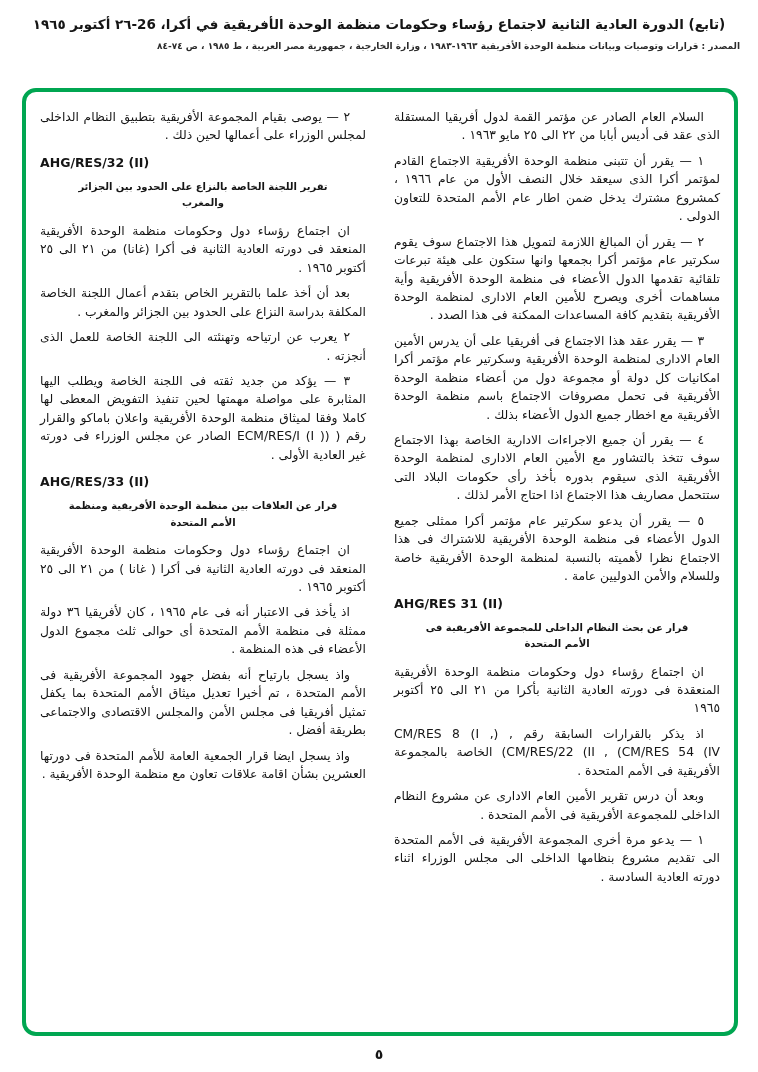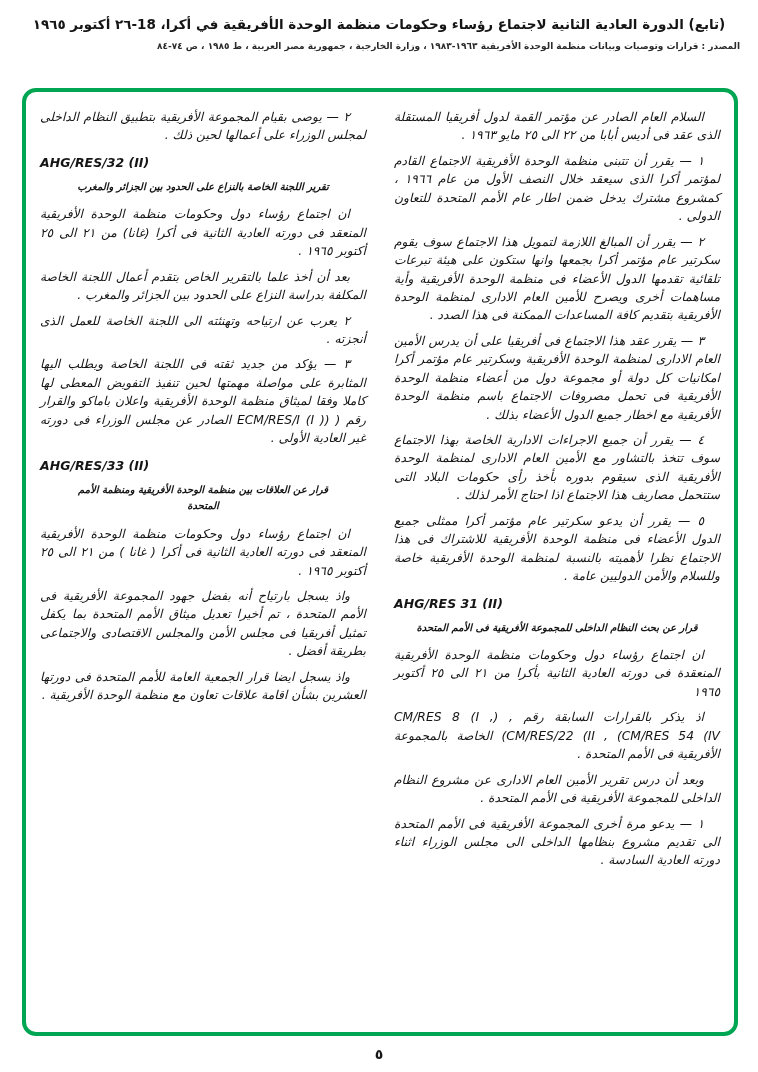--- a/index.html
+++ b/index.html
@@ -21,21 +21,21 @@
     margin-top: 7px; color: #2a2a2a;
   }
   .bordered-box {
     position: absolute; left: 22px; right: 20px; top: 88px; height: 948px;
     border: 4px solid #00A651; border-radius: 14px;
     background: #ffffff;
     padding: 16px 14px 10px 14px;
     overflow: hidden;
   }
   .columns { display: flex; direction: rtl; gap: 28px; height: 100%; }
-  .col { flex: 1 1 0; direction: rtl; font-style: italic; }
+  .col { flex: 1 1 0; direction: rtl; }
   .para {
     font-size: 12.3px; line-height: 1.5;
     text-align: justify; text-indent: 1.3em;
     margin-bottom: 7px;
   }
   .res-code {
     direction: ltr; text-align: left;
     font-size: 12.5px; font-weight: bold;
     margin: 10px 0 9px 0;
   }
@@ -45,21 +45,21 @@
   }
   .page-number {
     position: absolute; bottom: 10px; left: 0; right: 0;
     text-align: center; font-size: 14px; font-weight: bold;
   }
 </style>
 </head>
 <body>
 
 <header class="doc-header">
-  <div class="doc-title">(تابع) الدورة العادية الثانية لاجتماع رؤساء وحكومات منظمة الوحدة الأفريقية في أكرا، 18-٢٦ أكتوبر ١٩٦٥</div>
+  <div class="doc-title">(تابع) الدورة العادية الثانية لاجتماع رؤساء وحكومات منظمة الوحدة الأفريقية في أكرا، 26-٢٦ أكتوبر ١٩٦٥</div>
   <div class="doc-source">المصدر : قرارات وتوصيات وبيانات منظمة الوحدة الأفريقية ١٩٦٣-١٩٨٣ ، وزارة الخارجية ، جمهورية مصر العربية ، ط ١٩٨٥ ، ص ٧٤-٨٤</div>
 </header>
 
 <main class="bordered-box">
   <div class="columns">
 
     <section class="col">
       <p class="para">السلام العام الصادر عن مؤتمر القمة لدول أفريقيا المستقلة الذى عقد فى أديس أبابا من ٢٢ الى ٢٥ مايو ١٩٦٣ .</p>
       <p class="para">١ — يقرر أن تتبنى منظمة الوحدة الأفريقية الاجتماع القادم لمؤتمر أكرا الذى سيعقد خلال النصف الأول من عام ١٩٦٦ ، كمشروع مشترك يدخل ضمن اطار عام الأمم المتحدة للتعاون الدولى .</p>
       <p class="para">٢ — يقرر أن المبالغ اللازمة لتمويل هذا الاجتماع سوف يقوم سكرتير عام مؤتمر أكرا بجمعها وانها ستكون على هيئة تبرعات تلقائية تقدمها الدول الأعضاء فى منظمة الوحدة الأفريقية وأية مساهمات أخرى ويصرح للأمين العام الادارى لمنظمة الوحدة الأفريقية بتقديم كافة المساعدات الممكنة فى هذا الصدد .</p>
@@ -78,20 +78,21 @@
       <p class="para">٢ — يوصى بقيام المجموعة الأفريقية بتطبيق النظام الداخلى لمجلس الوزراء على أعمالها لحين ذلك .</p>
       <h3 class="res-code">AHG/RES/32 (II)</h3>
       <h4 class="res-title">تقرير اللجنة الخاصة بالنزاع على الحدود بين الجزائر والمغرب</h4>
       <p class="para">ان اجتماع رؤساء دول وحكومات منظمة الوحدة الأفريقية المنعقد فى دورته العادية الثانية فى أكرا (غانا) من ٢١ الى ٢٥ أكتوبر ١٩٦٥ .</p>
       <p class="para">بعد أن أخذ علما بالتقرير الخاص بتقدم أعمال اللجنة الخاصة المكلفة بدراسة النزاع على الحدود بين الجزائر والمغرب .</p>
       <p class="para">٢ يعرب عن ارتياحه وتهنئته الى اللجنة الخاصة للعمل الذى أنجزته .</p>
       <p class="para">٣ — يؤكد من جديد ثقته فى اللجنة الخاصة ويطلب اليها المثابرة على مواصلة مهمتها لحين تنفيذ التفويض المعطى لها كاملا وفقا لميثاق منظمة الوحدة الأفريقية واعلان باماكو والقرار رقم ( (ECM/RES/I (I ) الصادر عن مجلس الوزراء فى دورته غير العادية الأولى .</p>
       <h3 class="res-code">AHG/RES/33 (II)</h3>
       <h4 class="res-title">قرار عن العلاقات بين منظمة الوحدة الأفريقية ومنظمة الأمم المتحدة</h4>
       <p class="para">ان اجتماع رؤساء دول وحكومات منظمة الوحدة الأفريقية المنعقد فى دورته العادية الثانية فى أكرا ( غانا ) من ٢١ الى ٢٥ أكتوبر ١٩٦٥ .</p>
+      <p class="para">اذ يأخذ فى الاعتبار أنه فى عام ١٩٦٥ ، كان لأفريقيا ٣٦ دولة ممثلة فى منظمة الأمم المتحدة أى حوالى ثلث مجموع الدول الأعضاء فى هذه المنظمة .</p>
       <p class="para">واذ يسجل بارتياح أنه بفضل جهود المجموعة الأفريقية فى الأمم المتحدة ، تم أخيرا تعديل ميثاق الأمم المتحدة بما يكفل تمثيل أفريقيا فى مجلس الأمن والمجلس الاقتصادى والاجتماعى بطريقة أفضل .</p>
       <p class="para">واذ يسجل ايضا قرار الجمعية العامة للأمم المتحدة فى دورتها العشرين بشأن اقامة علاقات تعاون مع منظمة الوحدة الأفريقية .</p>
     </section>
 
   </div>
 </main>
 
 <div class="page-number">٥</div>
 
 </body></html>

